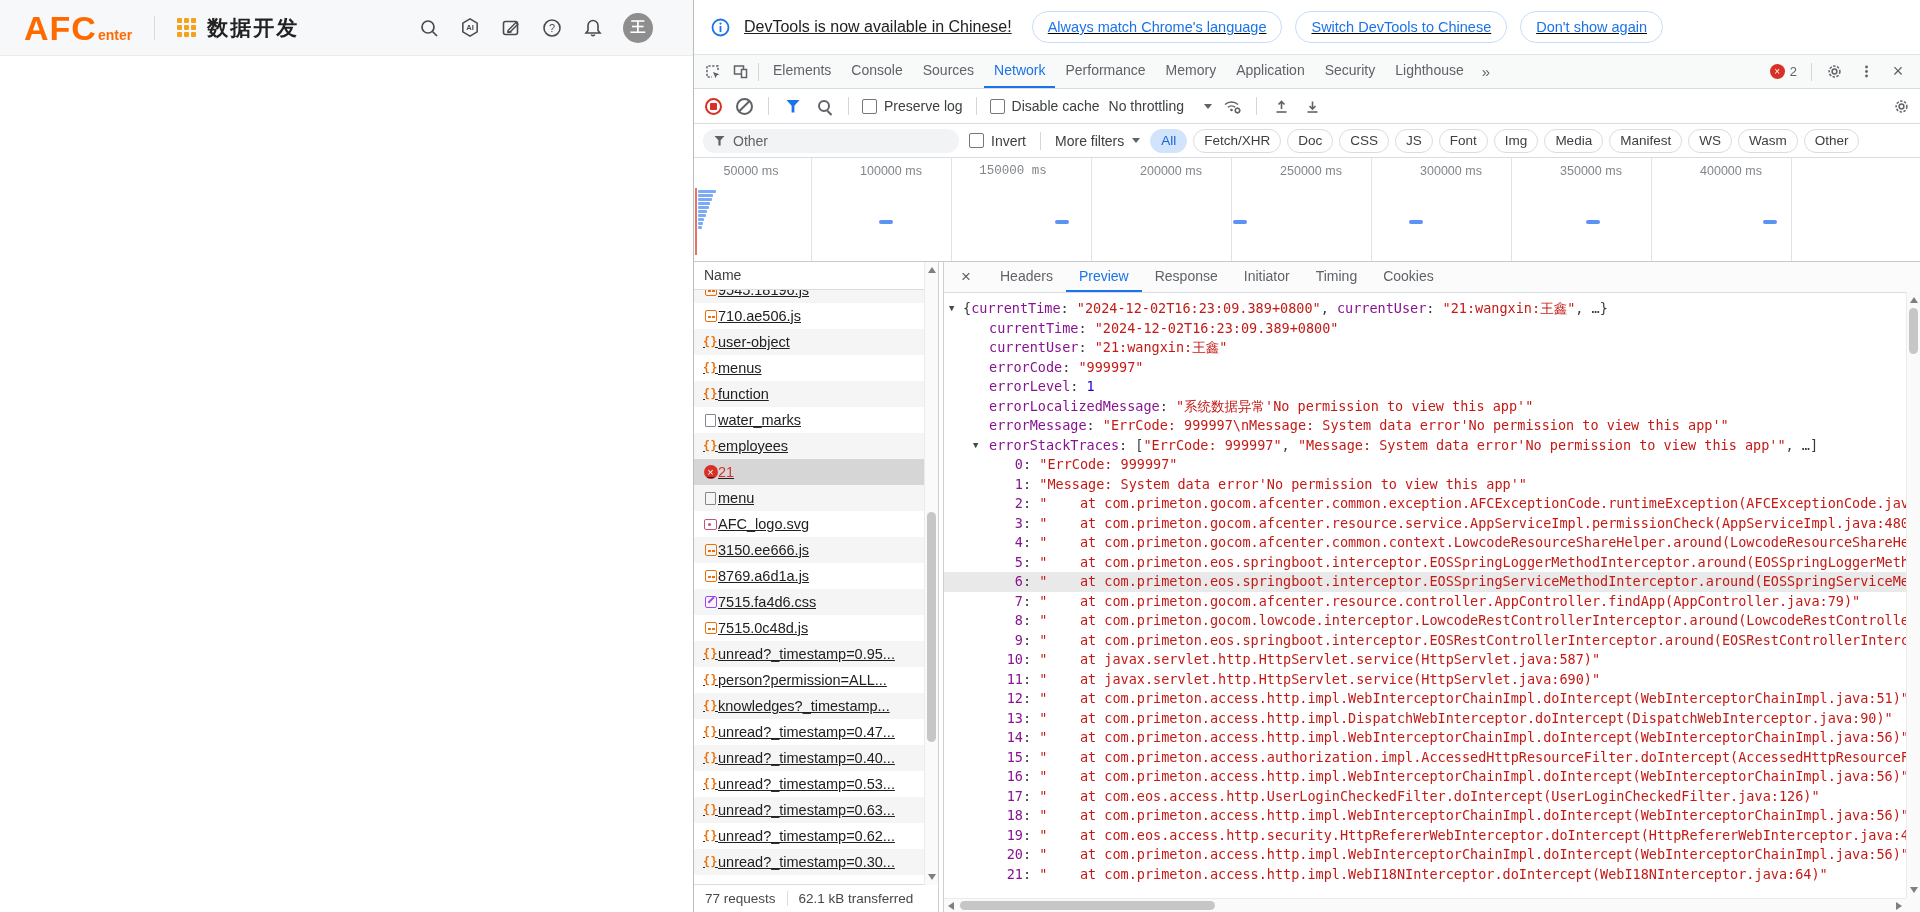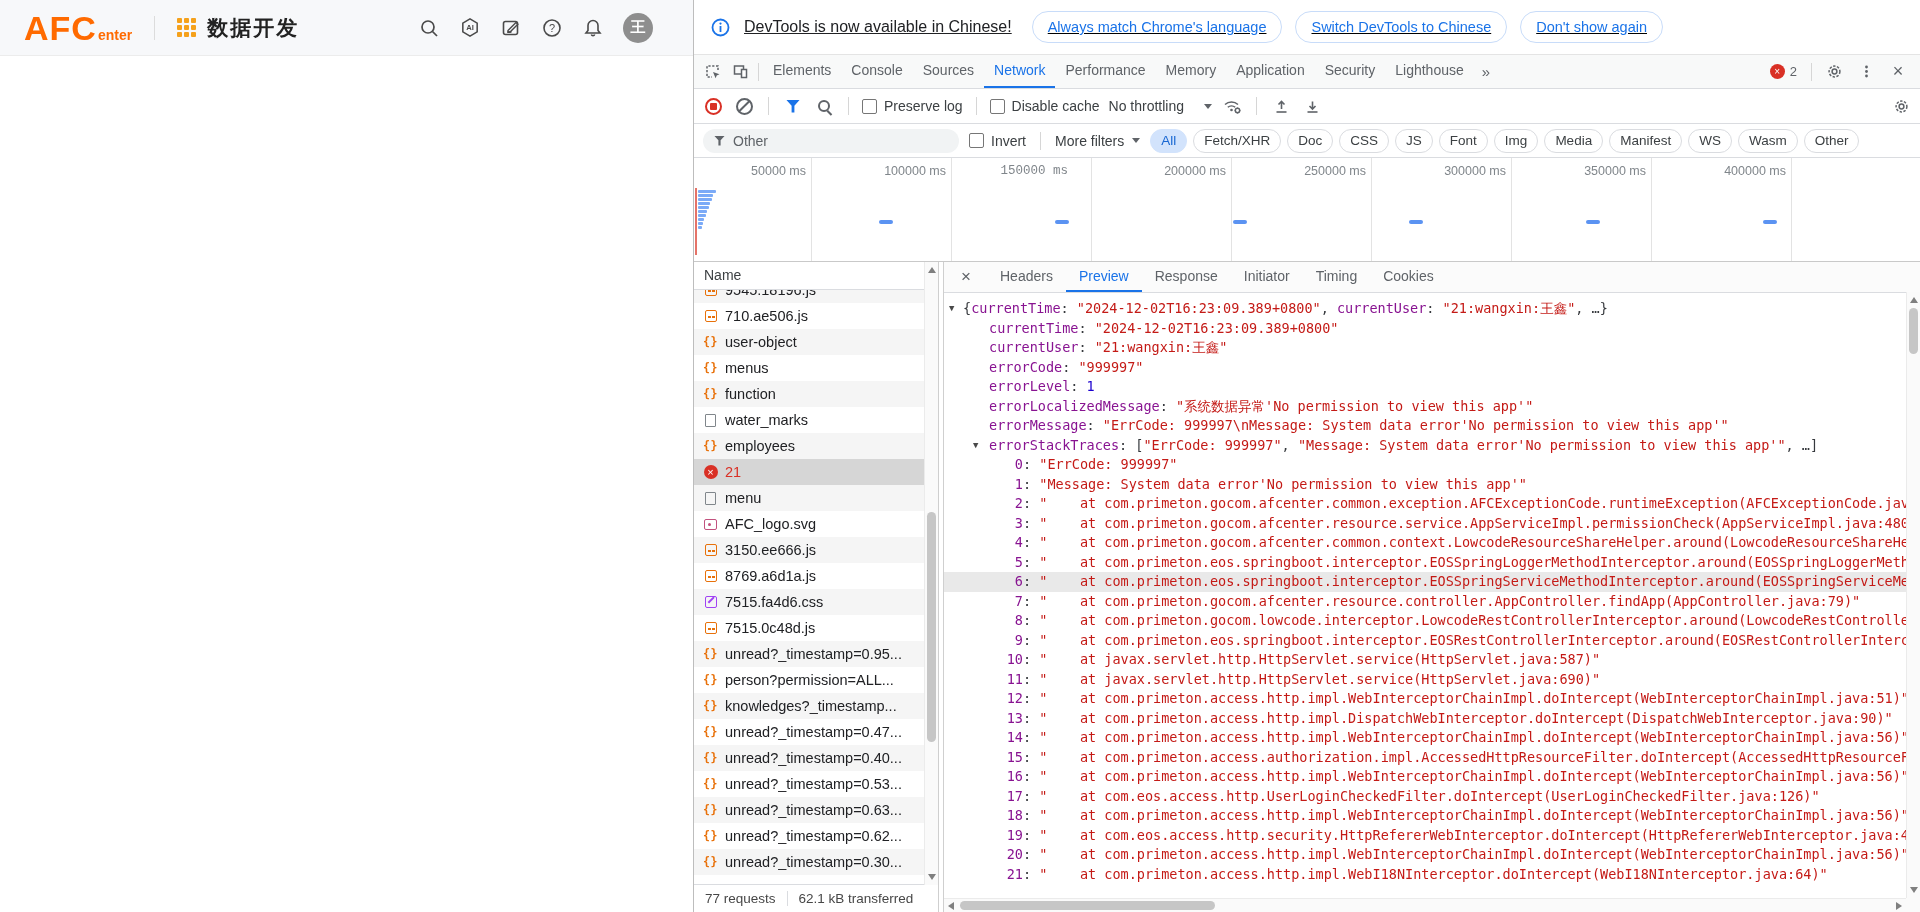--- a/index.html
+++ b/index.html
@@ -56,33 +56,33 @@
   .filter-input{width:256px;height:24px;border-radius:12px;background:#f1f3f4;display:flex;align-items:center;gap:8px;padding:0 11px;box-sizing:border-box;cursor:text;}
   .filter-input .ph{font-size:14px;color:#5f6368;}
   .gfunnel{width:11px;height:10px;background:#5f6368;clip-path:polygon(0 0,100% 0,60% 48%,60% 100%,40% 100%,40% 48%);}
   .mfilters{display:flex;align-items:center;gap:8px;font-size:14px;color:#3c4043;cursor:pointer;white-space:nowrap;}
   .pills{display:flex;align-items:center;gap:6px;}
   .pill{height:22px;line-height:22px;padding:0 10px;border:1px solid #dadce0;border-radius:12px;font-size:13.5px;color:#3c4043;cursor:pointer;white-space:nowrap;background:#fff;}
   .pill.active{background:#d2e3fc;color:#1967d2;border-color:#d2e3fc;}
 
   .timeline{height:103px;min-height:103px;border-bottom:1px solid #c9c9c9;position:relative;overflow:hidden;background:#fff;}
   .gl{position:absolute;top:0;bottom:0;width:1px;background:#e3e3e3;}
-  .tl-label{position:absolute;top:6px;font-size:12.5px;color:#80868b;text-align:right;width:110px;}
+  .tl-label{position:absolute;top:6px;font-size:12.5px;color:#80868b;text-align:center;width:110px;}
   .dash{position:absolute;top:62px;width:14px;height:4px;border-radius:2px;background:#5b93f2;}
   .ovw{position:absolute;left:4px;top:32px;display:flex;flex-direction:column;gap:1px;}
   .ovw div{height:3px;background:#7baaf7;border-radius:1px;}
   .redline{position:absolute;left:1px;top:30px;bottom:6px;width:2px;background:#e57368;}
 
   .main{flex:1;display:flex;min-height:0;}
 
   
   .req-col{width:245px;min-width:245px;display:flex;flex-direction:column;border-right:1px solid #cfcfcf;box-sizing:border-box;position:relative;}
   .req-header{height:27px;min-height:27px;line-height:27px;border-bottom:1px solid #dadce0;font-size:14px;color:#3c4043;padding-left:10px;background:#fff;}
   .rows{flex:1;overflow:hidden;width:231px;}
-  .row{height:26px;display:flex;align-items:center;gap:7px;padding-left:9px;font-size:14.5px;color:#202124;white-space:nowrap;overflow:hidden;cursor:pointer;}
+  .row{height:26px;display:flex;align-items:center;padding-left:9px;font-size:14.5px;color:#202124;white-space:nowrap;overflow:hidden;cursor:pointer;text-decoration:underline;}
   .rows .row:nth-child(odd){background:#f5f5f5;}
   .rows .row.selected{background:#d6d6d6;}
   .row.cut{margin-top:-13px;}
   .lbl{overflow:hidden;text-overflow:ellipsis;}
   .ric{width:15px;height:15px;min-width:15px;display:flex;align-items:center;justify-content:center;position:relative;}
   .ric.js::before{content:"";width:10px;height:10px;border:1.5px solid #e8710a;border-radius:2px;}
   .ric.js::after{content:"";position:absolute;left:5px;top:7px;width:2.5px;height:2.5px;background:#e8710a;box-shadow:4px 0 0 #e8710a;}
   .ric.xhr{color:#e8710a;font-weight:700;font-size:11.5px;font-family:"DejaVu Sans Mono",monospace;}
   .ric.xhr::before{content:"{}";letter-spacing:0.5px;}
   .ric.doc::before{content:"";width:9px;height:11px;border:1.5px solid #80868b;border-radius:1px;}

